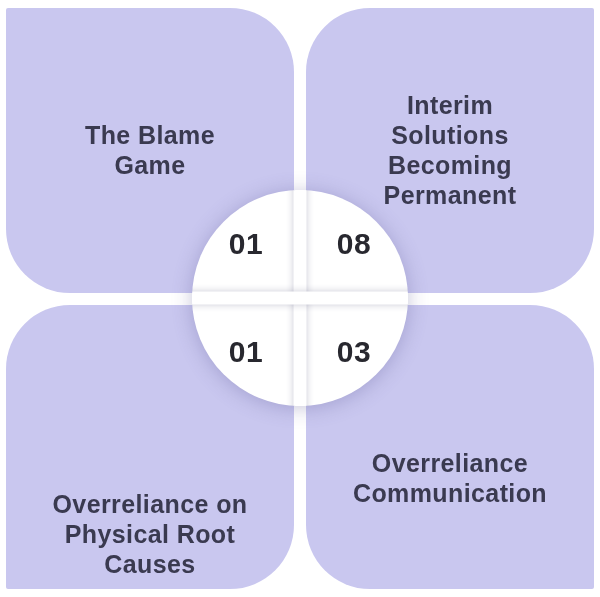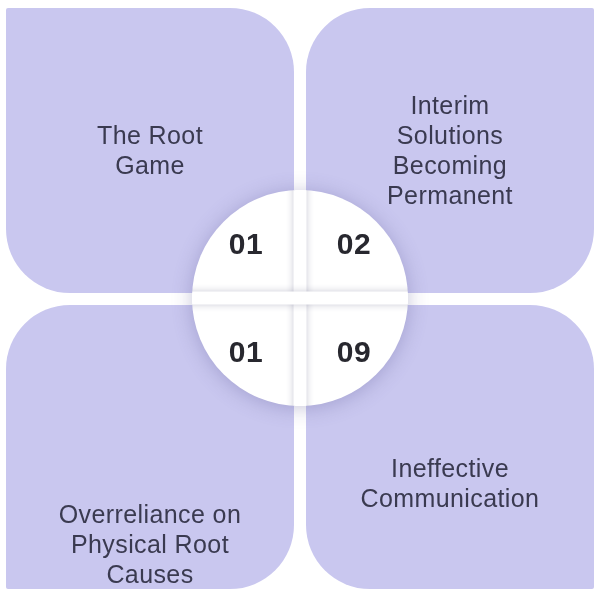--- a/index.html
+++ b/index.html
@@ -26,21 +26,22 @@
     grid-template-rows: 1fr 1fr;
     gap: 12px;
   }
   .quad {
     background: var(--quadrant-bg, #c9c7ef);
     display: flex;
     align-items: center;
     justify-content: center;
     text-align: center;
     box-sizing: border-box;
-    padding: 0 24px;
+    padding: 10px 24px;
+    font-weight: bold;
   }
   
   .quad.tl { border-radius: 2px 64px 0 64px; }
   .quad.tr { border-radius: 64px 2px 64px 0; }
   .quad.bl { border-radius: 64px 0 64px 2px; align-items: flex-end; }
   .quad.br { border-radius: 0 64px 2px 64px; }
   .quad.bl, .quad.br { padding-top: 72px; }
   .quad-label {
     margin: 0;
     white-space: pre-line;
@@ -97,41 +98,41 @@
   .num.q2 { left: 50%; top: 0; }
   .num.q3 { left: 50%; top: 50%; }
   .num.q4 { left: 0;   top: 50%; }
 </style>
 </head>
 <body>
 
 <div class="figure">
   <div class="grid">
     <section class="quad tl">
-      <p class="quad-label">The Root
+      <p class="quad-label">The Blame
 Game</p>
     </section>
     <section class="quad tr">
       <p class="quad-label">Interim
 Solutions
 Becoming
 Permanent</p>
     </section>
     <section class="quad bl">
       <p class="quad-label">Overreliance on
 Physical Root
 Causes</p>
     </section>
     <section class="quad br">
-      <p class="quad-label">Ineffective
+      <p class="quad-label">Overreliance
 Communication</p>
     </section>
   </div>
 
   <div class="center-circle">
     <div class="divider divider-v"></div>
     <div class="divider divider-h"></div>
     <span class="num q1">01</span>
-    <span class="num q2">02</span>
-    <span class="num q3">09</span>
+    <span class="num q2">08</span>
+    <span class="num q3">03</span>
     <span class="num q4">01</span>
   </div>
 </div>
 
 </body></html>

